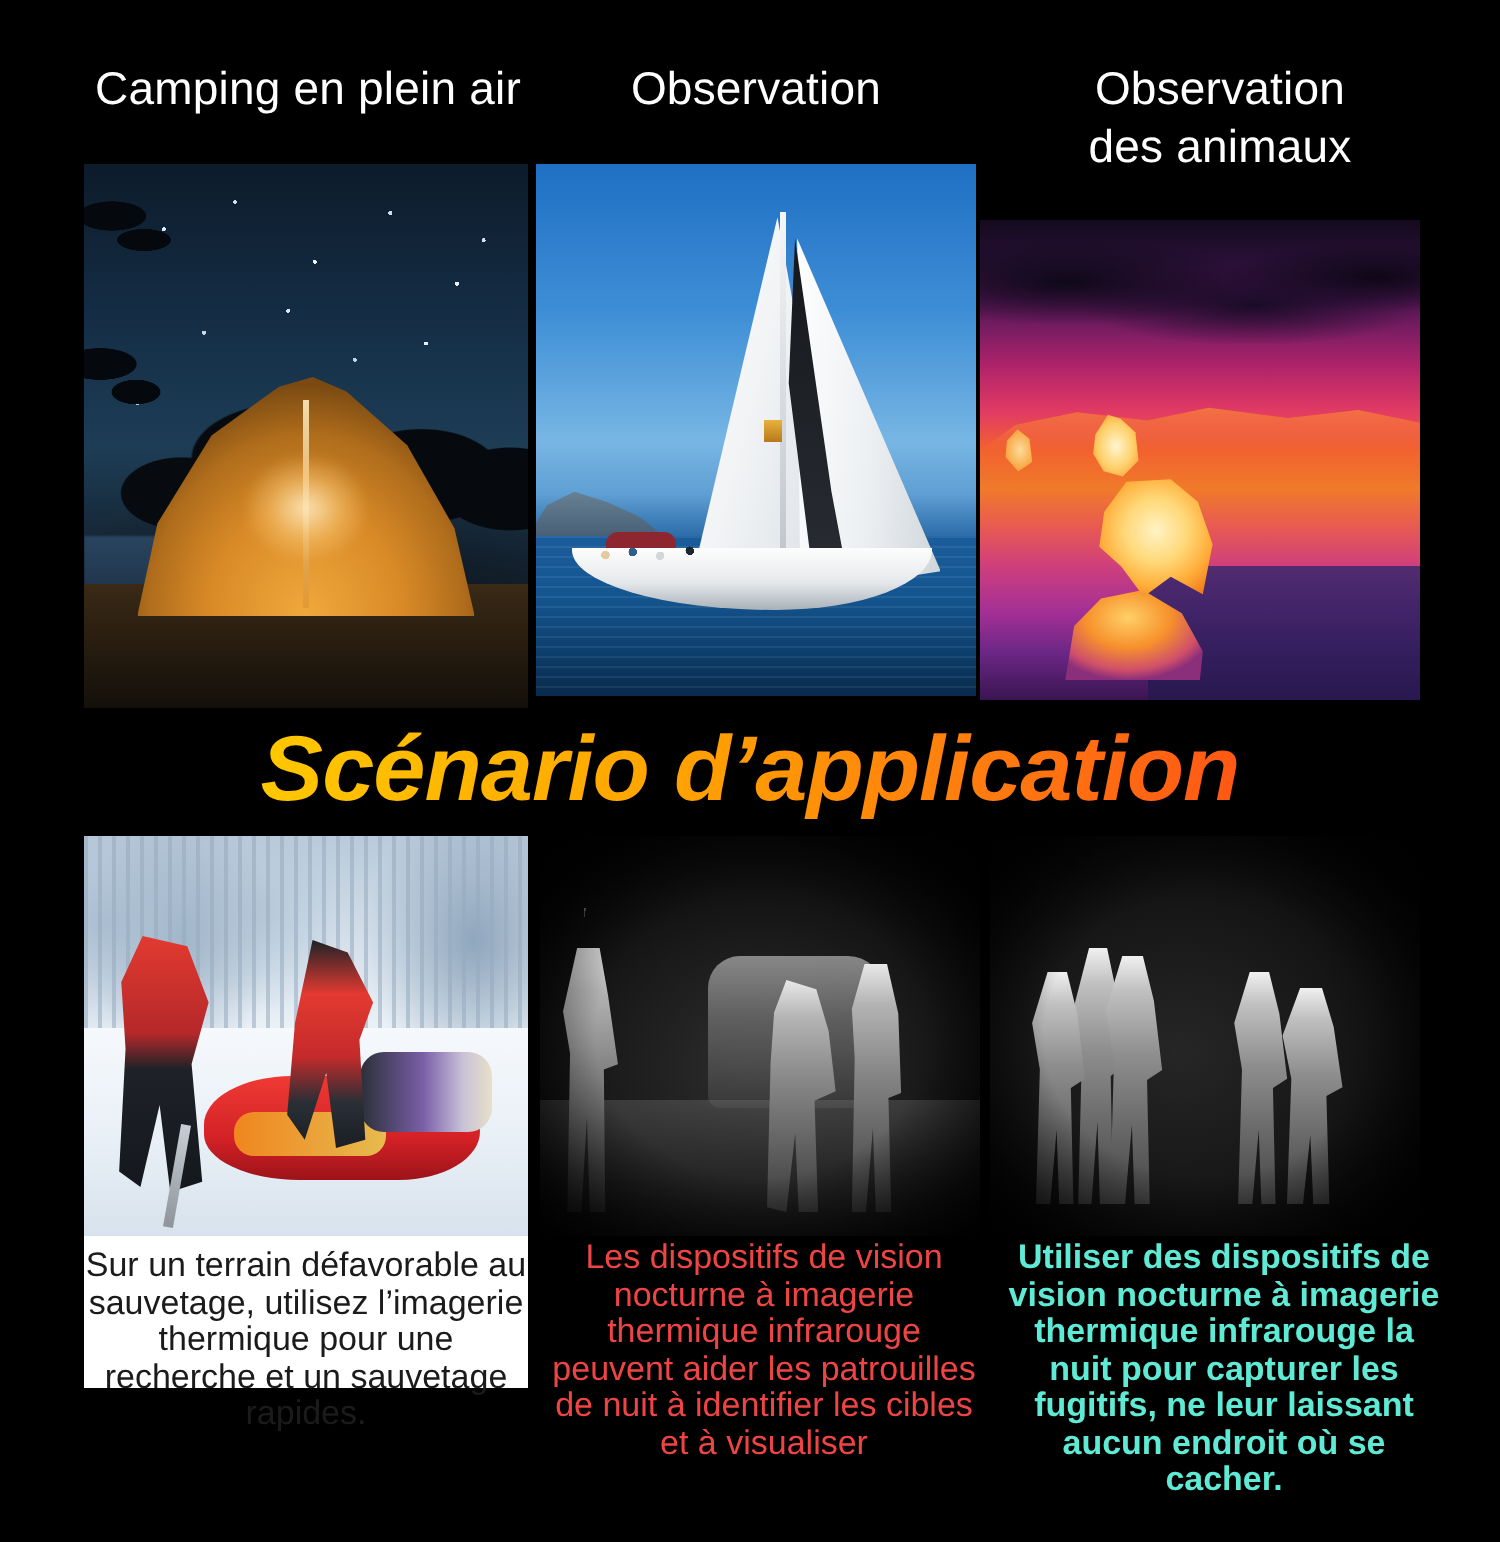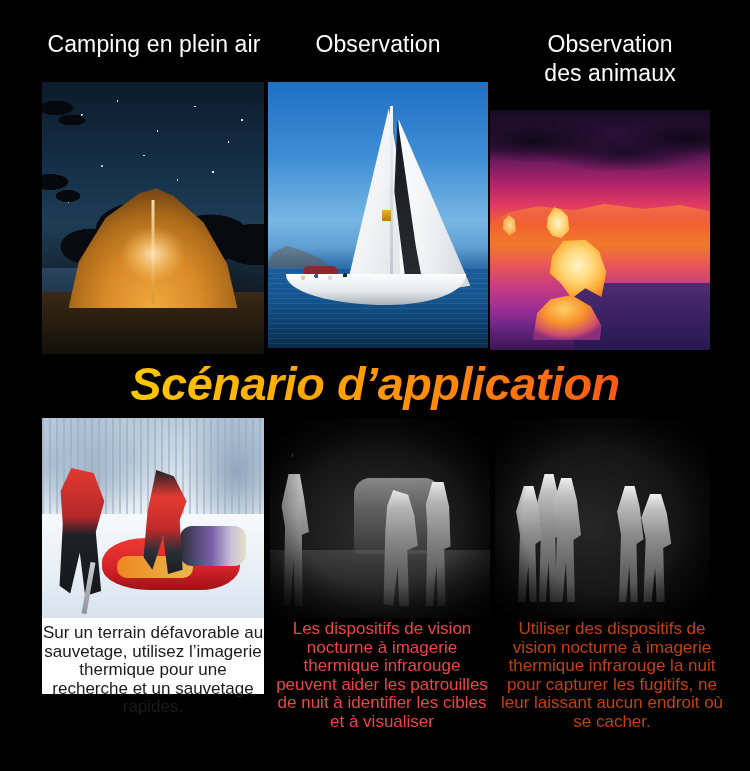--- a/index.html
+++ b/index.html
@@ -364,21 +364,22 @@
     color: #1b1b1b;
     padding-top: 6px;
     box-sizing: border-box;
   }
   #caption-1 {
     left: 272px; top: 620px; width: 220px;
     color: #ef4444;
   }
   #caption-2 {
     left: 500px; top: 620px; width: 224px;
-    color: #c2410c;
+    color: #5eead4;
+    font-weight: bold;
   }
 </style>
 </head>
 <body>
 
 <div id="page">
 
   <div class="col-heading" id="heading-0">Camping en plein air</div>
   <div class="col-heading" id="heading-1">Observation</div>
   <div class="col-heading" id="heading-2">Observation

